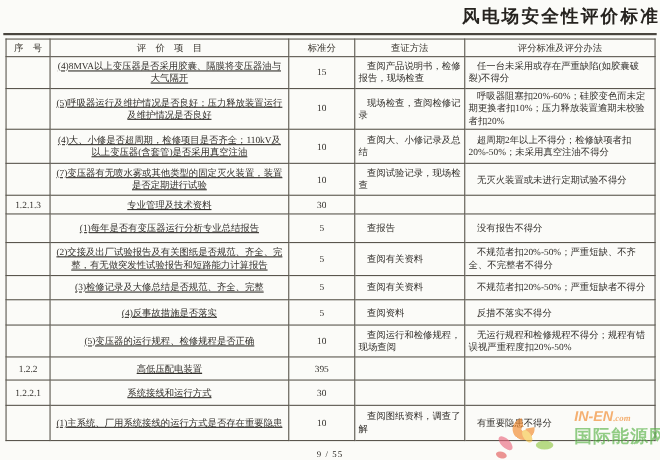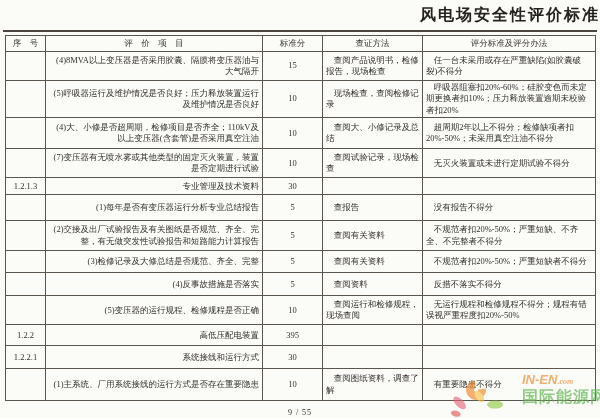--- a/index.html
+++ b/index.html
@@ -38,21 +38,21 @@
     padding:1px 3px;
     overflow:hidden;
   }
   table.eval th {
     font-weight:normal;
     text-align:center;
     height:16px;
     color:#3a362f;
   }
   td.c-no   { text-align:center; padding-left:3px; font-size:8px; }
-  td.c-item { text-align:right; }
+  td.c-item { text-align:center;text-decoration:underline; }
   td.c-score{ text-align:center; }
   td.c-meth { text-align:left; text-indent:0.9em; }
   td.c-crit { text-align:left; text-indent:0.9em; }
   .footer-page {
     text-align:center;
     font-size:8px;
     font-weight:normal;
     letter-spacing:1px;
     margin-top:7px;
     color:#2e2b27;

